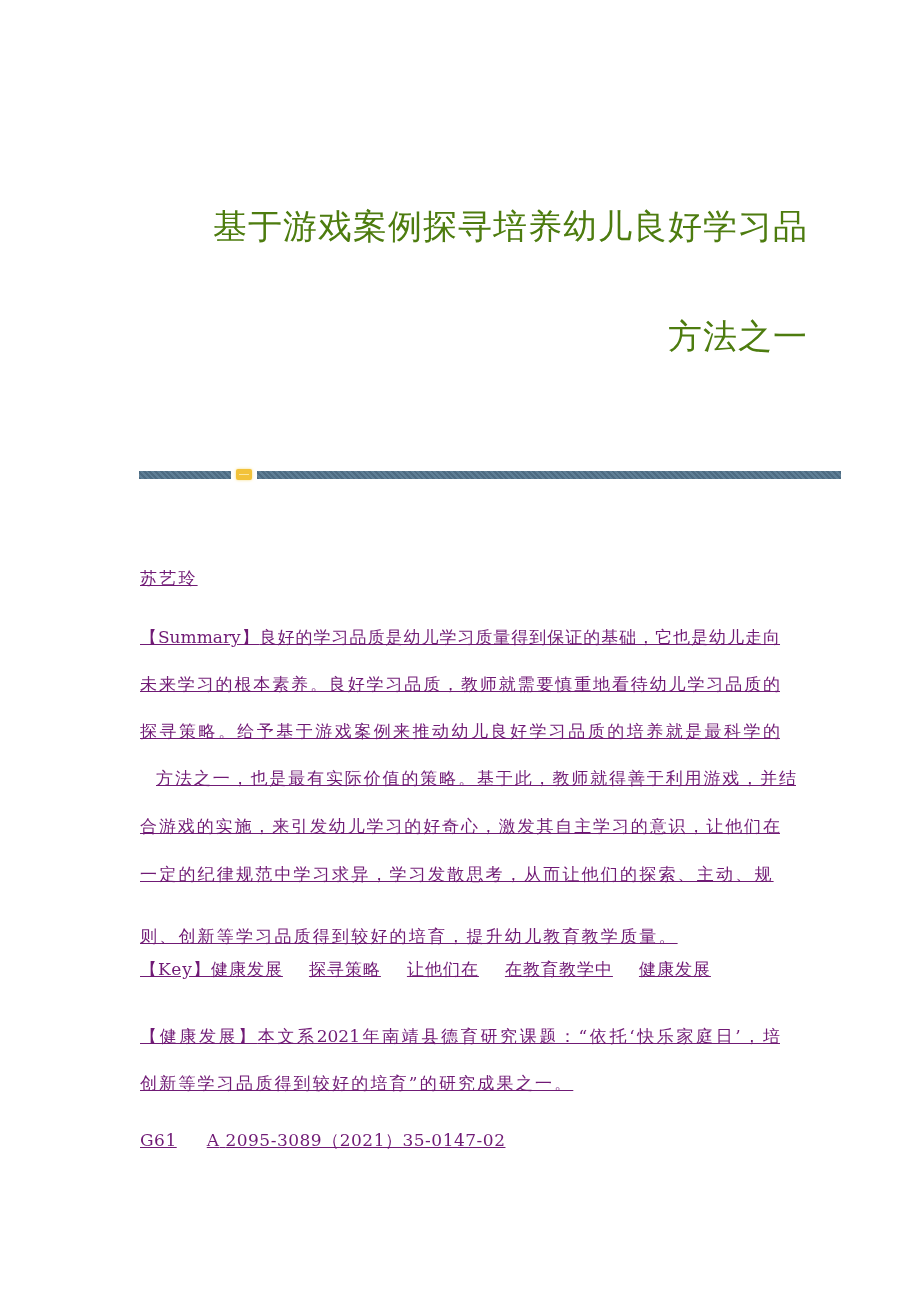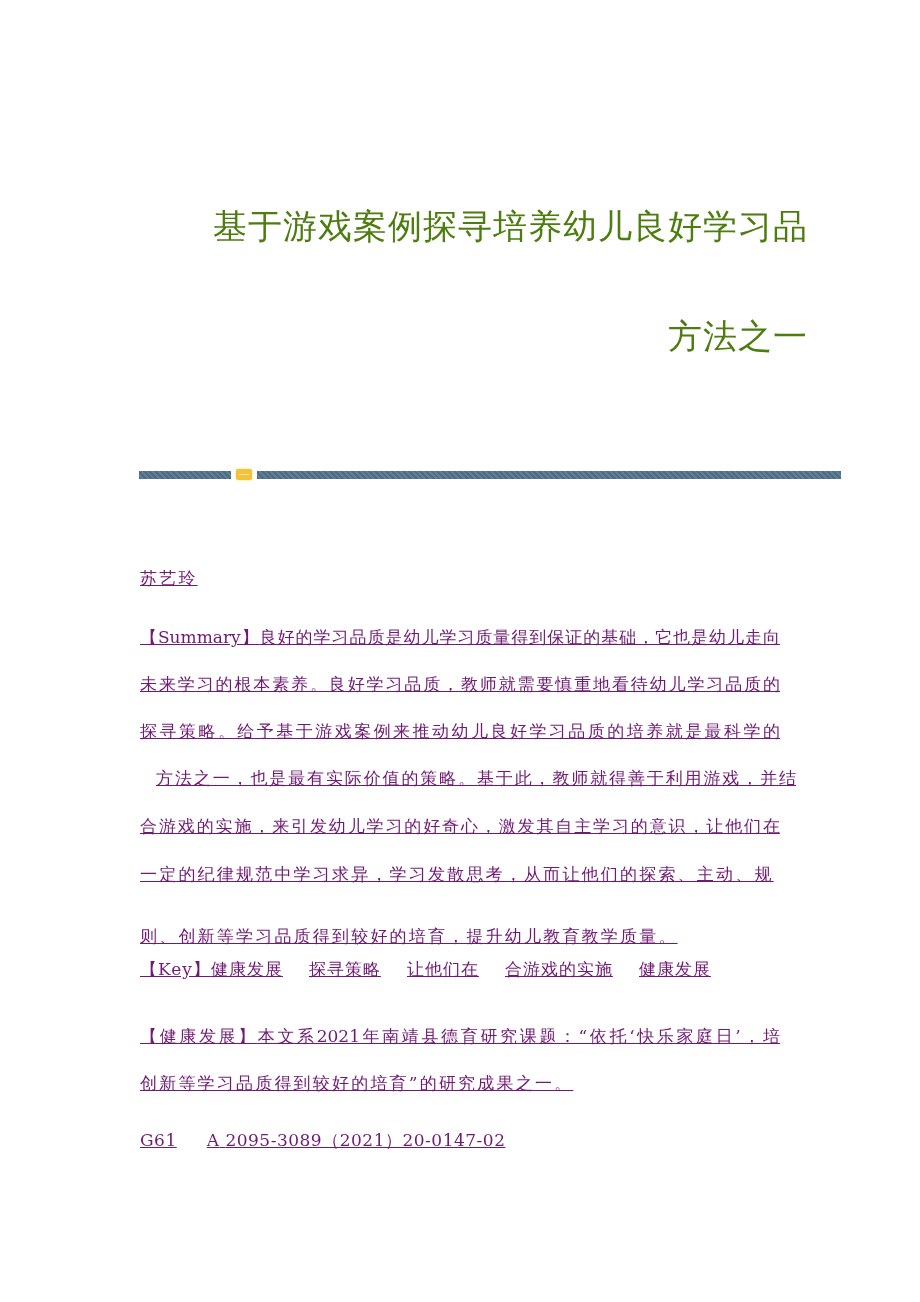--- a/index.html
+++ b/index.html
@@ -38,24 +38,24 @@
 
   <div class="line justify" style="top:626px;"><span>【Summary】</span><span>良好的学习品质是幼儿学习质量得到保证的基础，它也是幼儿走向</span></div>
   <div class="line justify" style="top:673px;">未来学习的根本素养。良好学习品质，教师就需要慎重地看待幼儿学习品质的</div>
   <div class="line justify" style="top:720px;">探寻策略。给予基于游戏案例来推动幼儿良好学习品质的培养就是最科学的</div>
   <div class="line justify" style="top:767px;margin-left:16px;">方法之一，也是最有实际价值的策略。基于此，教师就得善于利用游戏，并结</div>
   <div class="line justify" style="top:815px;">合游戏的实施，来引发幼儿学习的好奇心，激发其自主学习的意识，让他们在</div>
   <div class="line" style="top:863px;">一定的纪律规范中学习求异，学习发散思考，从而让他们的探索、主动、规</div>
   <div class="line" style="top:925px;">则、创新等学习品质得到较好的培育，提升幼儿教育教学质量。</div>
 
   <div class="line" style="top:958px;letter-spacing:1px;">
-    <span>【Key】</span><span class="kw">健康发展</span><span class="kw">探寻策略</span><span class="kw">让他们在</span><span class="kw">合游戏的实施</span><span class="kw">健康发展</span>
+    <span>【Key】</span><span class="kw">健康发展</span><span class="kw">探寻策略</span><span class="kw">让他们在</span><span class="kw">在教育教学中</span><span class="kw">健康发展</span>
   </div>
 
   <div class="line justify" style="top:1025px;"><span>【健康发展】</span><span>本文系2021年南靖县德育研究课题：“依托‘快乐家庭日’，培</span></div>
   <div class="line" style="top:1072px;">创新等学习品质得到较好的培育”的研究成果之一。</div>
 
   <div class="line" style="top:1129px;letter-spacing:0.5px;">
     <span>G61</span><span class="code-gap"></span><span>A</span>
-    <span>2095-3089（2021）20-0147-02</span>
+    <span>2095-3089（2021）35-0147-02</span>
   </div>
 
 </div>
 
 </body></html>

